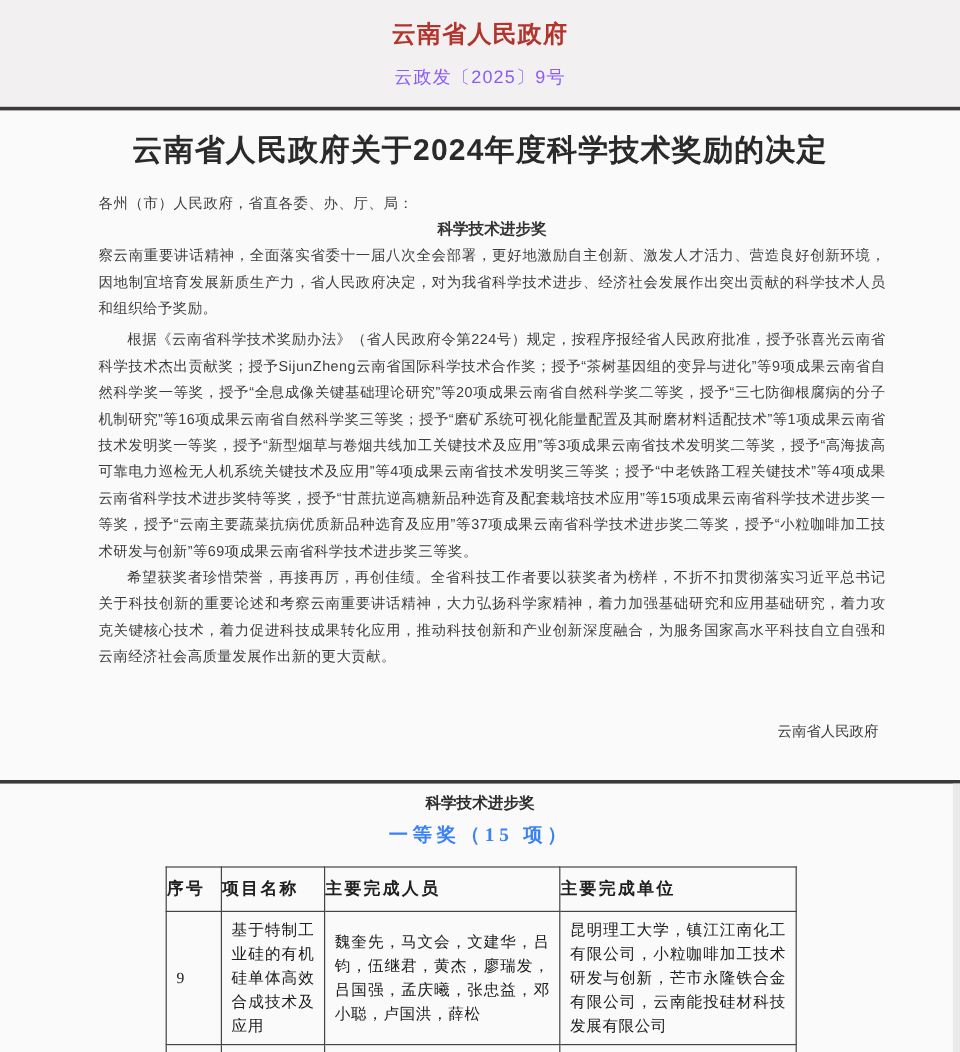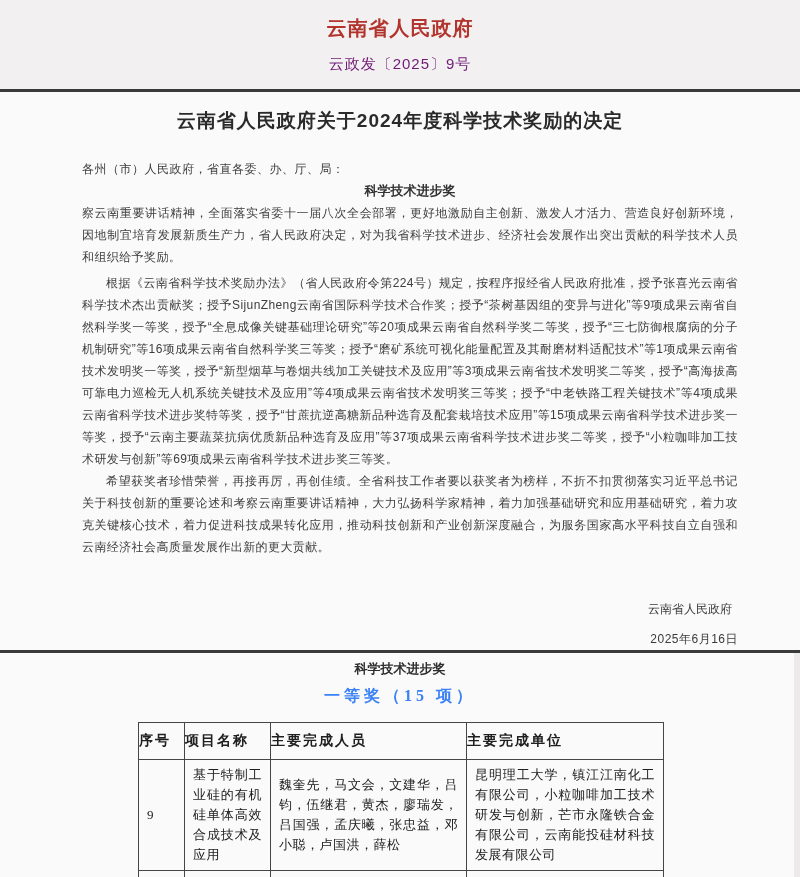--- a/index.html
+++ b/index.html
@@ -7,28 +7,28 @@
     width:800px;height:877px;position:relative;overflow:hidden;
     background:#fbfafa;
     font-family:"Liberation Sans","DejaVu Sans",sans-serif;
     color:#3c3c3c;
   }
   
   .band{position:absolute;left:0;top:0;width:800px;height:89px;background:#f2f0f1;}
   .org-title{position:absolute;top:15px;left:0;width:100%;text-align:center;
     font-size:20px;font-weight:bold;letter-spacing:1px;color:#b2342c;}
   .doc-no{position:absolute;top:55px;left:0;width:100%;text-align:center;
-    font-size:15px;color:#701a75;letter-spacing:1px;}
+    font-size:15px;color:#8b5cf6;letter-spacing:1px;}
   
   .rule{position:absolute;left:0;width:800px;height:3px;background:#3a3a3a;}
   #rule1{top:89px;} #rule2{top:650px;}
   
   .page1{position:absolute;left:0;top:92px;width:800px;}
   .doc-title{position:absolute;top:16px;left:0;width:100%;text-align:center;
-    font-size:19px;font-weight:bold;color:#2a2a2a;letter-spacing:1px;}
+    font-size:25px;font-weight:bold;color:#2a2a2a;letter-spacing:1px;}
   .letter{position:absolute;top:66px;left:72px;width:656px;
     font-size:12px;line-height:22px;text-align:justify;color:#3d3d3d;margin-left:10px;}
   .letter p{margin:0;}
   .salutation{letter-spacing:.5px;}
   .overlay-heading{text-align:center;font-weight:bold;font-size:13px;color:#333;}
   .par{letter-spacing:.4px;}
   .indent{text-indent:2em;}
   .p-main{margin-top:4px !important;}
   .attachment{margin-top:36px !important;text-indent:2em;}
   .sign{margin-top:40px;text-align:right;color:#3a3a3a;}
@@ -67,21 +67,20 @@
 <div class="page1">
   <div class="doc-title">云南省人民政府关于2024年度科学技术奖励的决定</div>
   <div class="letter">
     <p class="salutation">各州（市）人民政府，省直各委、办、厅、局：</p>
     <p class="overlay-heading">科学技术进步奖</p>
     <p class="par">察云南重要讲话精神，全面落实省委十一届八次全会部署，更好地激励自主创新、激发人才活力、营造良好创新环境，因地制宜培育发展新质生产力，省人民政府决定，对为我省科学技术进步、经济社会发展作出突出贡献的科学技术人员和组织给予奖励。</p>
     <p class="par indent p-main">根据《云南省科学技术奖励办法》（省人民政府令第224号）规定，按程序报经省人民政府批准，授予张喜光云南省科学技术杰出贡献奖；授予SijunZheng云南省国际科学技术合作奖；授予“茶树基因组的变异与进化”等9项成果云南省自然科学奖一等奖，授予“全息成像关键基础理论研究”等20项成果云南省自然科学奖二等奖，授予“三七防御根腐病的分子机制研究”等16项成果云南省自然科学奖三等奖；授予“磨矿系统可视化能量配置及其耐磨材料适配技术”等1项成果云南省技术发明奖一等奖，授予“新型烟草与卷烟共线加工关键技术及应用”等3项成果云南省技术发明奖二等奖，授予“高海拔高可靠电力巡检无人机系统关键技术及应用”等4项成果云南省技术发明奖三等奖；授予“中老铁路工程关键技术”等4项成果云南省科学技术进步奖特等奖，授予“甘蔗抗逆高糖新品种选育及配套栽培技术应用”等15项成果云南省科学技术进步奖一等奖，授予“云南主要蔬菜抗病优质新品种选育及应用”等37项成果云南省科学技术进步奖二等奖，授予“小粒咖啡加工技术研发与创新”等69项成果云南省科学技术进步奖三等奖。</p>
     <p class="par indent">希望获奖者珍惜荣誉，再接再厉，再创佳绩。全省科技工作者要以获奖者为榜样，不折不扣贯彻落实习近平总书记关于科技创新的重要论述和考察云南重要讲话精神，大力弘扬科学家精神，着力加强基础研究和应用基础研究，着力攻克关键核心技术，着力促进科技成果转化应用，推动科技创新和产业创新深度融合，为服务国家高水平科技自立自强和云南经济社会高质量发展作出新的更大贡献。</p>
     <div class="sign">
       <div class="sign-name">云南省人民政府</div>
-      <div class="sign-date">2025年6月16日</div>
     </div>
   </div>
 </div>
 
 <div class="rule" id="rule2"></div>
 
 <div>
   <div class="sec-heading">科学技术进步奖</div>
   <div class="grade-heading">一等奖（15 项）</div>
 

